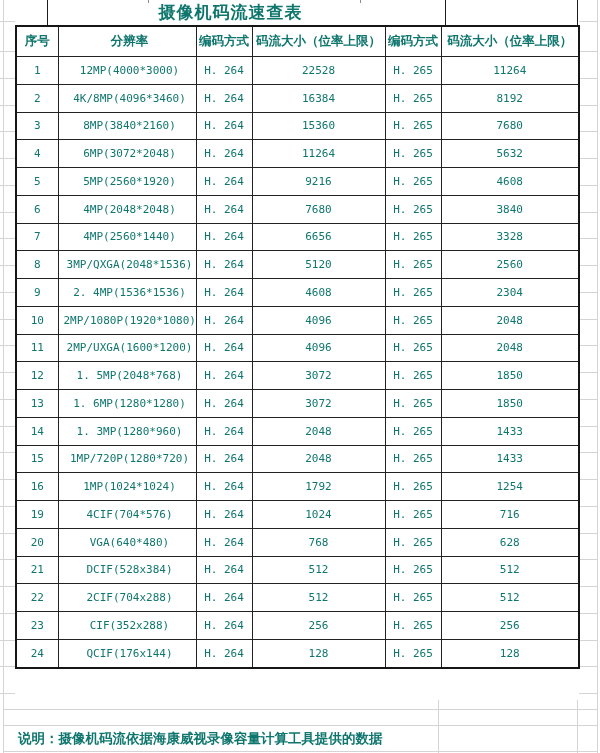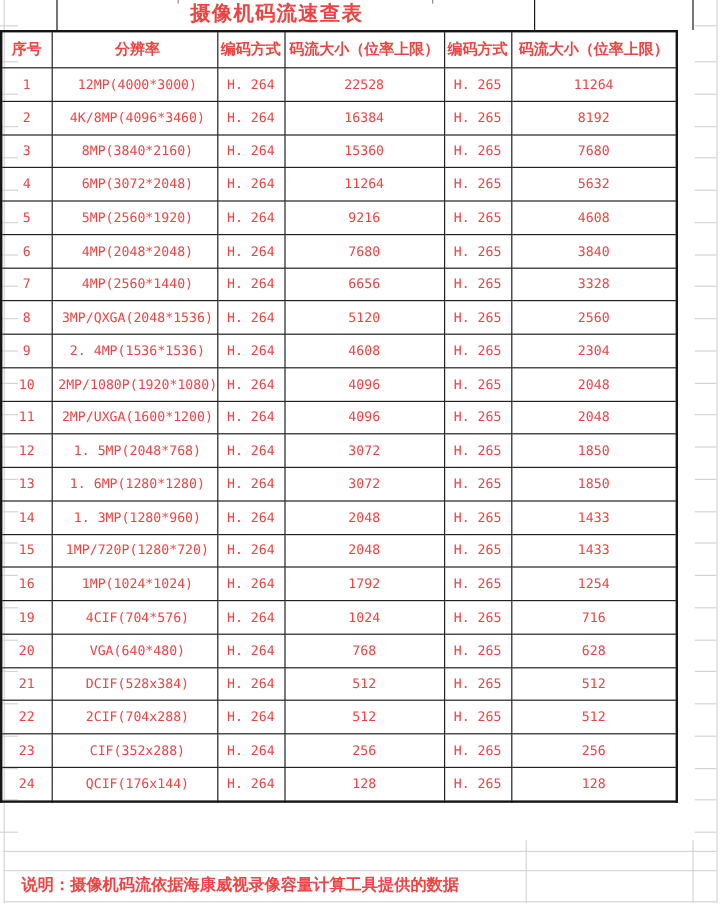--- a/index.html
+++ b/index.html
@@ -3,21 +3,21 @@
 <meta charset="utf-8">
 <style>
   html, body { margin: 0; padding: 0; background: #ffffff; }
   #sheet {
     position: relative;
     width: 600px;
     height: 753px;
     background: #ffffff;
     overflow: hidden;
     font-family: "DejaVu Sans", "Liberation Sans", sans-serif;
-    color: #ef4444;
+    color: #0f766e;
   }
   
   .gl { position: absolute; background: #d4d4d4; }
   .gl.dark { position: absolute; background: #8d8d8d; }
   
   .tline { position: absolute; background: #1c1c1c; }
 
   
   .title-text {
     position: absolute;
@@ -27,21 +27,21 @@
     text-align: center;
     font-size: 17px;
     font-weight: bold;
     letter-spacing: 1px;
     white-space: nowrap;
   }
 
   
   table.main {
     position: absolute;
-    left: 0; top: 25px;
+    left: 15px; top: 25px;
     width: 563px;
     border-collapse: collapse;
     table-layout: fixed;
     border: 2px solid #161616;
   }
   .main th, .main td {
     border: 1px solid #222222;
     padding: 0;
     overflow: hidden;
     white-space: nowrap;

